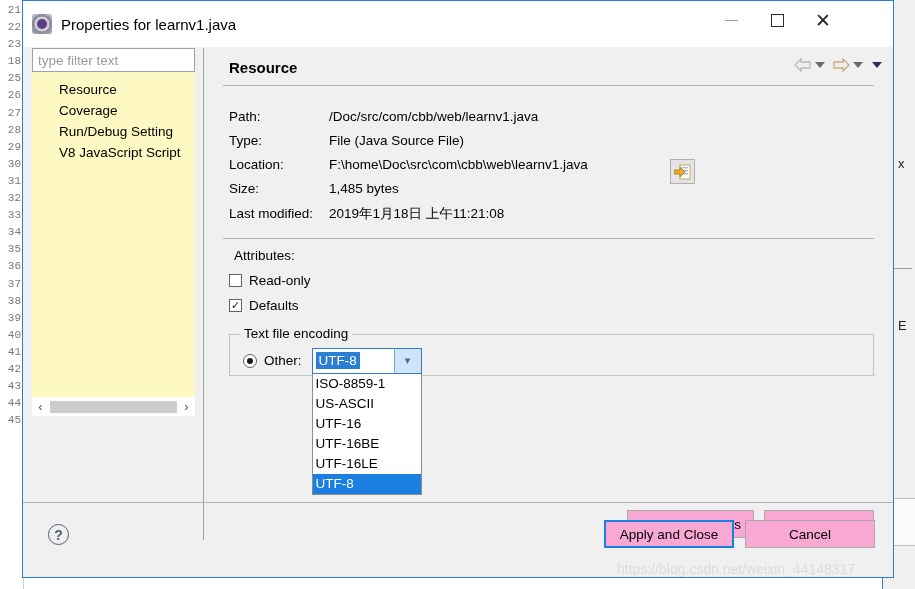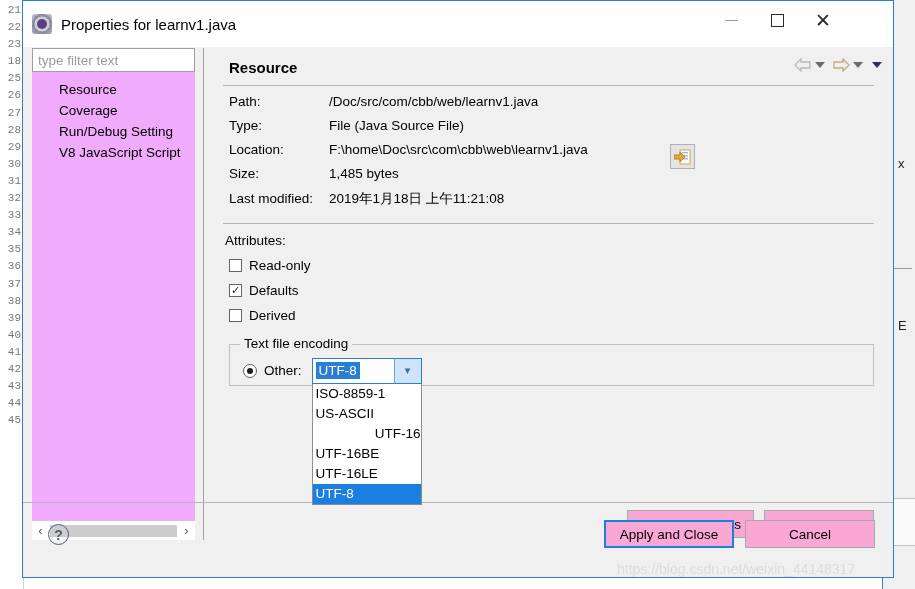--- a/index.html
+++ b/index.html
@@ -65,22 +65,22 @@
   #btn-close{right:47px;}
   #btn-min .g{display:block;width:13px;height:1px;background:#9a9a9a;}
   #btn-max .g{display:block;width:13px;height:13px;border:1.4px solid #2b2b2b;box-sizing:border-box;}
   #btn-close .g{font-size:19px;line-height:19px;font-weight:300;}
 
   
   #dlg-body{position:relative;height:501px;}
 
   
   #left-pane{
-    position:absolute;left:9px;top:1px;width:163px;height:492px;
-    background:#f0abfc;box-sizing:border-box;
+    position:absolute;left:9px;top:1px;width:163px;height:368px;
+    background:#fef9c3;box-sizing:border-box;
   }
   #filter-input{
     width:163px;height:24px;box-sizing:border-box;
     border:1px solid #a0a0a0;background:#fff;
     padding:0 5px;font-size:13.5px;color:#9a9a9a;
     font-family:inherit;outline:none;
     display:flex;align-items:center;
   }
   #tree{margin-top:7px;}
   .tree-item{
@@ -96,30 +96,30 @@
   #left-sep{position:absolute;left:180px;top:1px;width:1px;height:492px;background:#a0a0a0;}
 
   
   #right-pane{position:absolute;left:182px;top:1px;right:1px;height:492px;background:#f0f0f0;}
   #res-title{font-size:15px;font-weight:bold;padding:11px 0 0 24px;}
   #res-rule{margin:9px 18px 0 18px;height:1px;background:#b4b4b4;}
 
   .field-row{display:flex;align-items:baseline;margin:0 0 0 24px;height:24px;}
   .field-label{width:100px;flex:none;}
   .field-value{white-space:nowrap;}
-  #fields{margin-top:8px;position:relative;}
+  #fields{margin-top:23px;position:relative;}
   #loc-btn{
     position:absolute;left:465px;top:-2px;width:25px;height:25px;
     background:#e4e4e4;border:1px solid #b0b0b0;box-sizing:border-box;
     display:flex;align-items:center;justify-content:center;
   }
   #attrs-rule{margin:9px 18px 0 18px;height:1px;background:#b4b4b4;}
 
   #attrs{margin-top:9px;}
-  #attrs-label{margin-left:20px;margin-bottom:5px;}
+  #attrs-label{margin-left:29px;margin-bottom:5px;}
   .cbrow{display:flex;align-items:center;margin-left:24px;height:25px;}
   .cbox{
     width:13px;height:13px;border:1px solid #646464;background:#fff;
     margin-right:7px;flex:none;display:flex;align-items:center;justify-content:center;
     font-size:11px;line-height:11px;color:#222;box-sizing:border-box;
   }
 
   
   #encgroup{
     position:relative;margin:16px 18px 0 24px;
@@ -316,40 +316,36 @@
       <div id="attrs">
         <div id="attrs-label">Attributes:</div>
         <div class="cbrow">
           <span class="cbox"></span>
           <span>Read-only</span>
         </div>
         <div class="cbrow">
           <span class="cbox">✓</span>
           <span>Defaults</span>
         </div>
-        <div class="cbrow">
-          <span class="cbox"></span>
-          <span>Derived</span>
-        </div>
       </div>
 
       <div id="encgroup">
         <div id="encgroup-title">Text file encoding</div>
         <div class="rbrow">
           <span class="rbox on"></span>
           <span>Other:</span>
           <span id="combo-wrap">
             <span id="combo">
               <span id="combo-text">UTF-8</span>
             </span>
             <span id="combo-arrow">▾</span>
             <span id="dropdown">
               <span class="dd-item" style="display:block;">ISO-8859-1</span>
               <span class="dd-item" style="display:block;">US-ASCII</span>
-              <span class="dd-item" style="display:block;text-align:right;">UTF-16</span>
+              <span class="dd-item" style="display:block;">UTF-16</span>
               <span class="dd-item" style="display:block;">UTF-16BE</span>
               <span class="dd-item" style="display:block;">UTF-16LE</span>
               <span class="dd-item sel" style="display:block;">UTF-8</span>
             </span>
           </span>
         </div>
       </div>
 
       <div id="mid-btns">
         <div class="btn">Restore Defaults</div>

